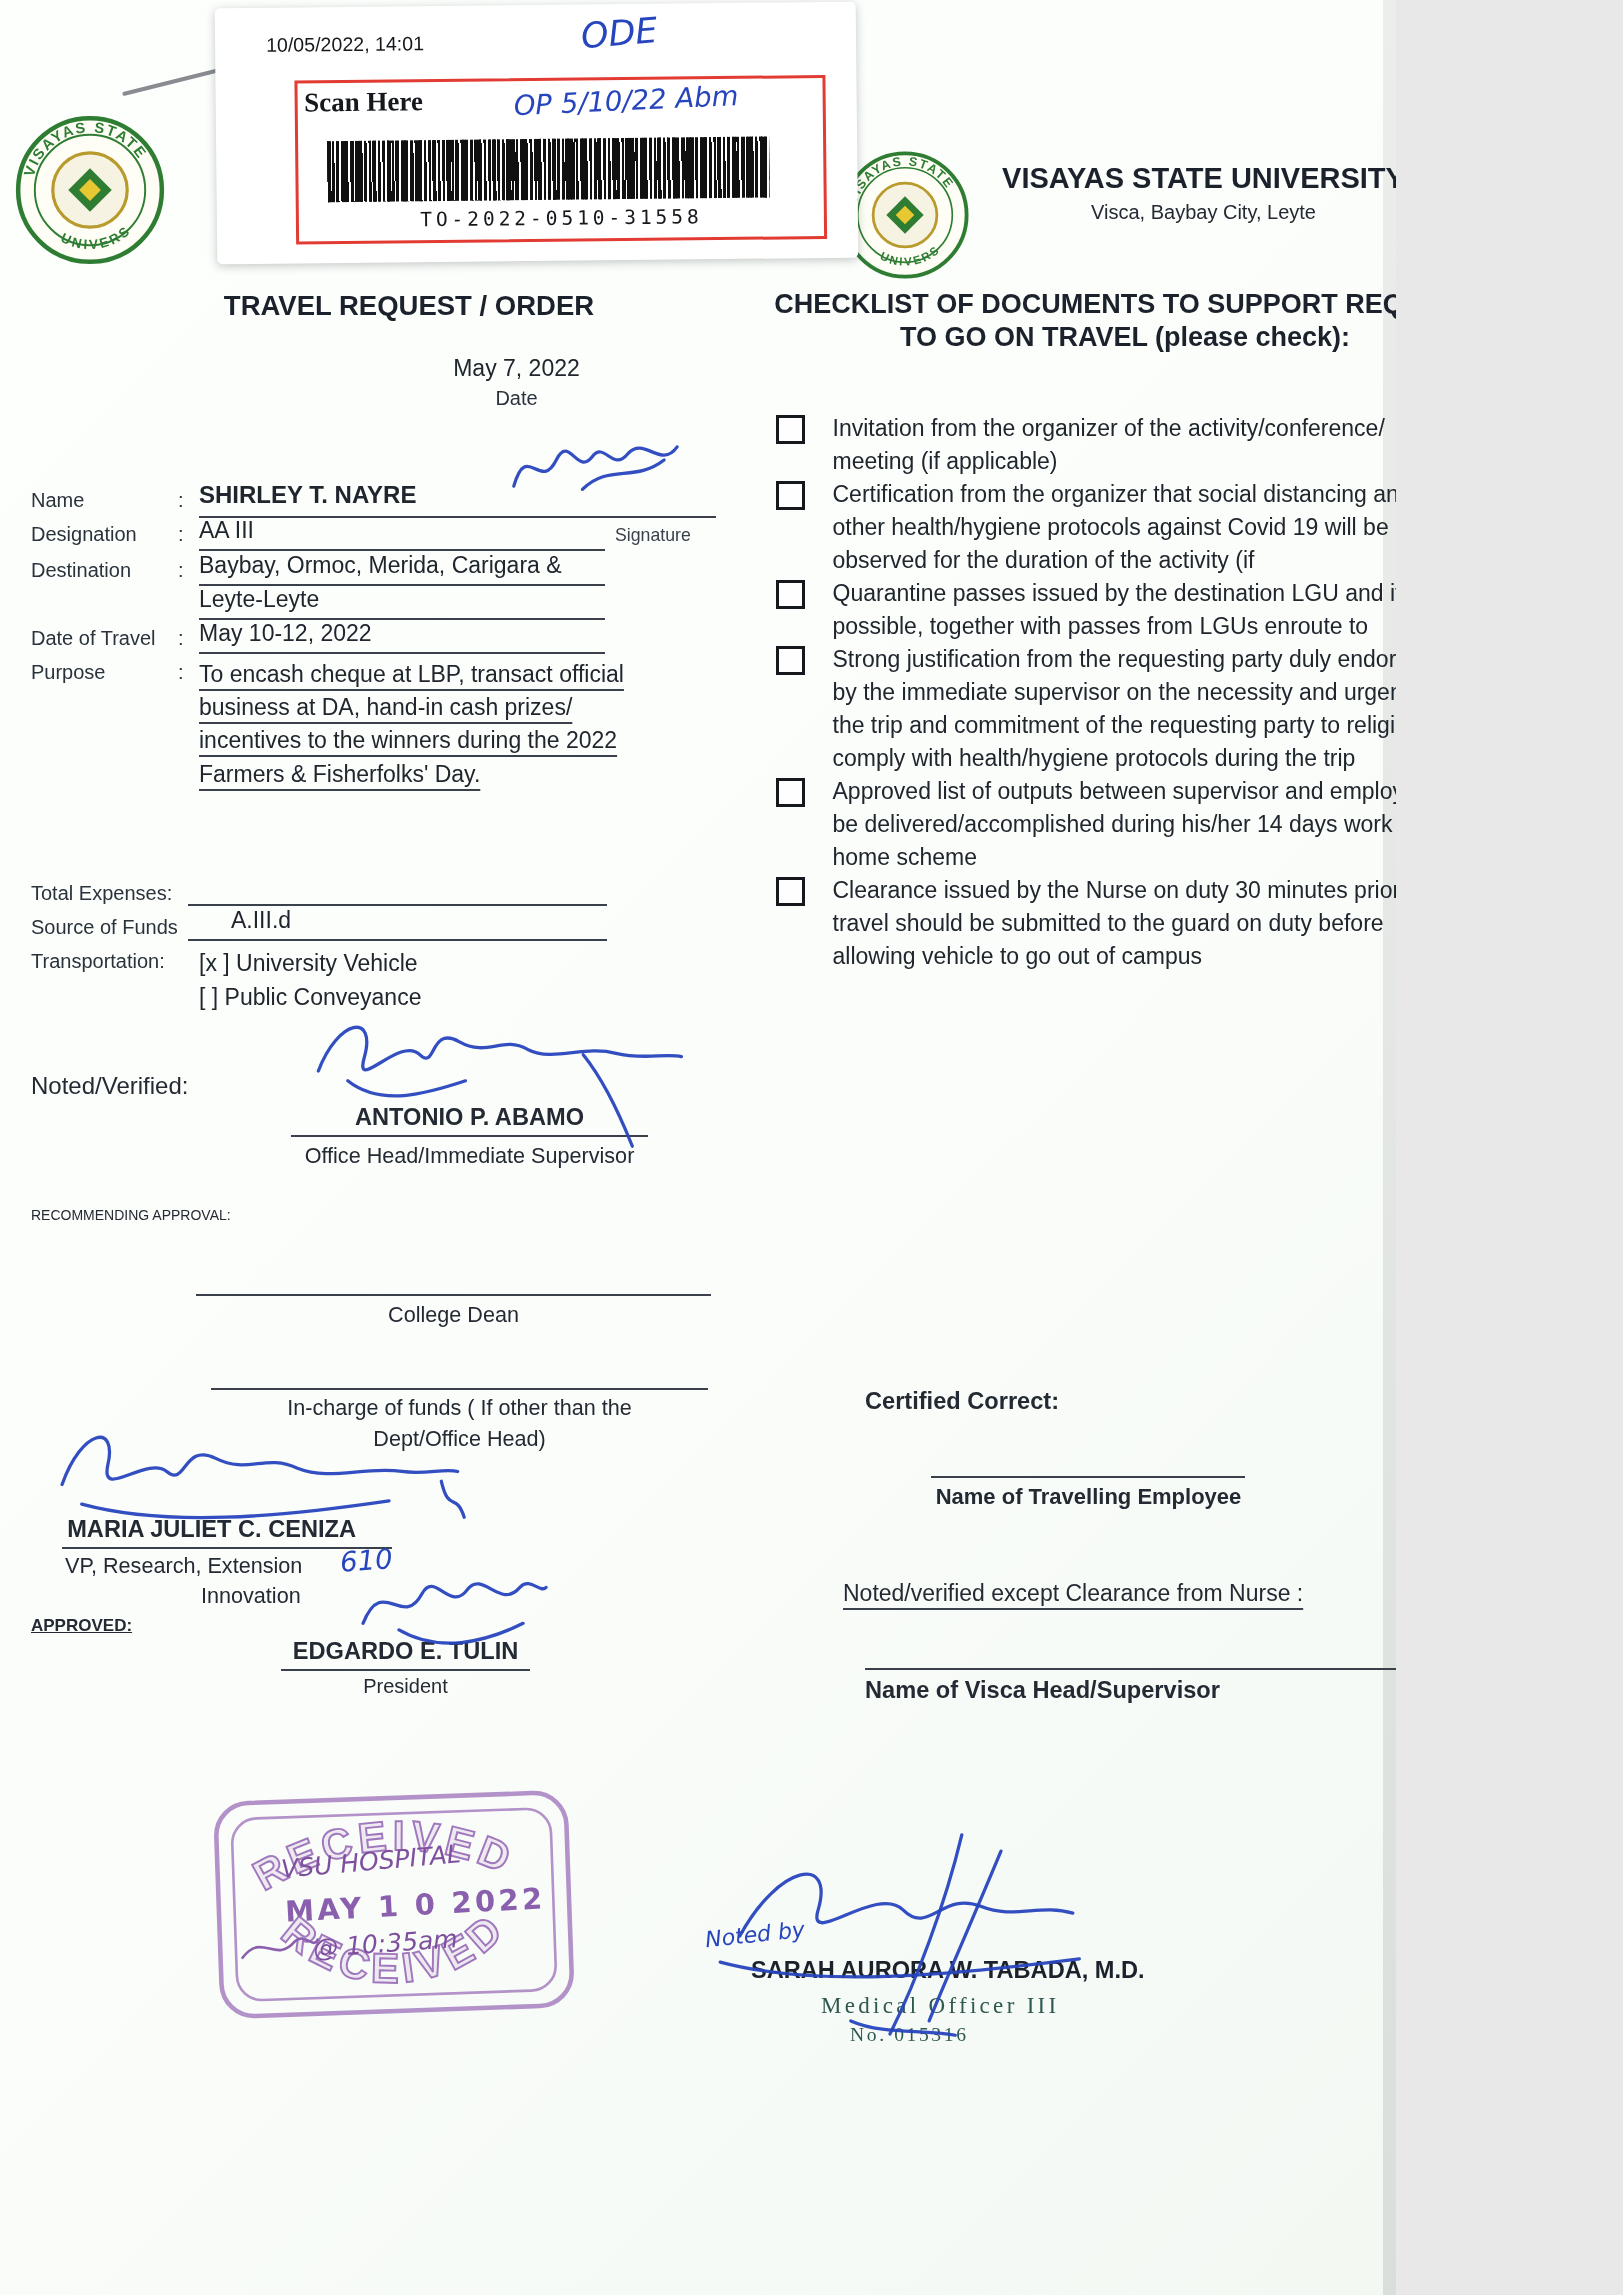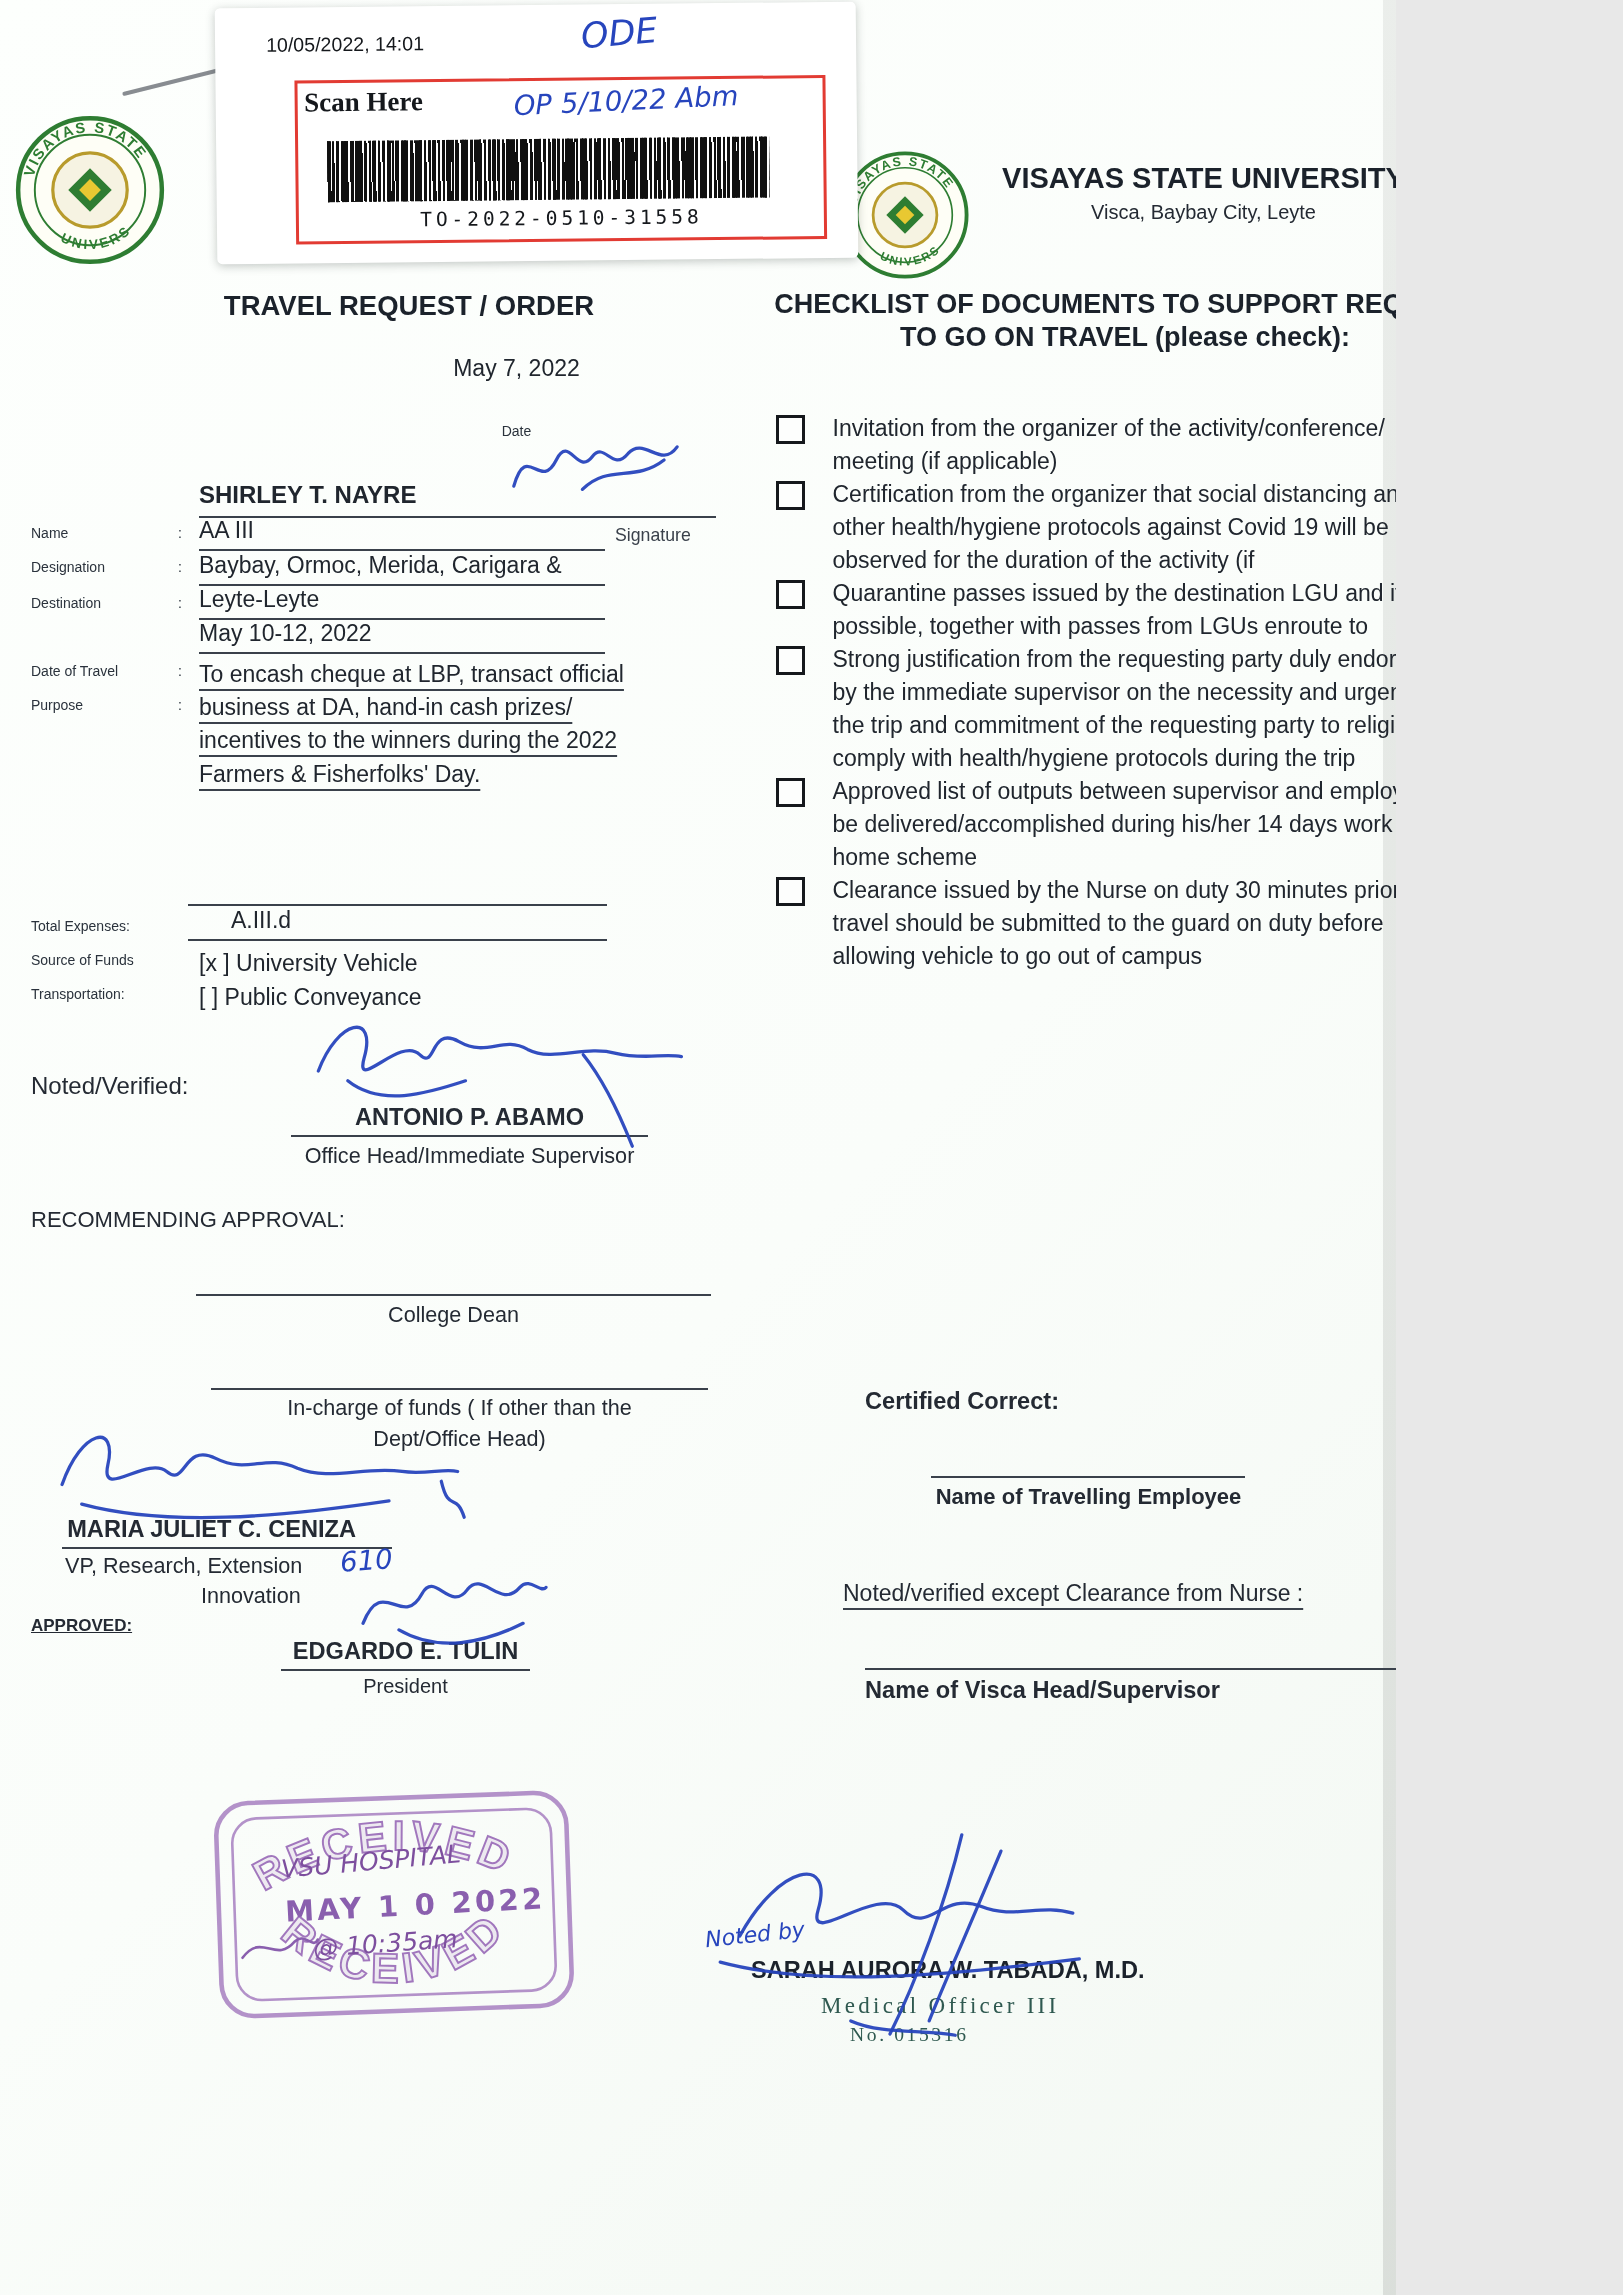--- a/index.html
+++ b/index.html
@@ -3,21 +3,21 @@
 <meta charset="utf-8">
 <style>
   * { margin:0; padding:0; box-sizing:border-box; }
   html,body { background:#e8e8e8; }
   body { font-family:"Liberation Sans", sans-serif; color:#242a33; }
   .page {
     position:relative; width:1396px; height:2295px; overflow:hidden;
     background:linear-gradient(135deg,#fdfffd 0%,#fafdfa 55%,#f3f8f3 100%);
   }
   .abs { position:absolute; }
-  .lbl { font-size:14px; color:#2a323c;margin-top:36px; }
+  .lbl { font-size:20px; color:#2a323c; }
   .val { font-size:23px; color:#20262e; }
   .b { font-weight:bold; }
   .ctr { text-align:center; }
   .uline { border-bottom:2px solid #3a414b; display:inline-block; vertical-align:bottom; }
   .uline-text { text-decoration:underline; text-decoration-thickness:2px; text-underline-offset:6.5px; text-decoration-color:#3a414b; }
   .rule { border-top:2px solid #3a414b; height:0; }
   .hand { font-family:"DejaVu Sans", sans-serif; font-style:italic; color:#2745bd; }
   .hand-purple { font-family:"DejaVu Sans", sans-serif; font-style:italic; color:#7d4f9e; }
   .serif { font-family:"Liberation Serif", serif; }
   .mono { font-family:"DejaVu Sans Mono", monospace; }
@@ -198,21 +198,21 @@
 
   <svg class="abs sig" style="left:302px; top:989px; z-index:3;" width="399" height="164" viewBox="0 0 610 250">
     <path d="M25,125 C55,45 115,35 95,105 C80,160 150,70 180,100 C205,125 195,55 240,80 C285,105 305,70 345,92 C385,112 430,85 480,98 C520,108 555,98 580,103"></path>
     <path d="M70,140 C120,180 190,160 250,140"></path>
     <path d="M430,100 C470,150 495,215 505,240"></path>
   </svg>
 
   <div class="abs ctr b" style="left:291px; top:1104px; width:357px; font-size:23.6px; border-bottom:2px solid #3a414b; padding-bottom:3.9px;">ANTONIO P. ABAMO</div>
   <div class="abs ctr" style="left:265px; top:1143px; width:409px; font-size:21.6px;">Office Head/Immediate Supervisor</div>
 
-  <div class="abs" style="left:31px; top:1207px; font-size:22px;">RECOMMENDING APPROVAL:</div>
+  <div class="abs" style="left:31px; top:1207px; font-size:14px;">RECOMMENDING APPROVAL:</div>
 
   <div class="abs rule" style="left:196px; top:1294px; width:515px;"></div>
   <div class="abs ctr" style="left:196px; top:1302px; width:515px; font-size:21.6px;">College Dean</div>
 
   <div class="abs rule" style="left:211px; top:1388px; width:497px;"></div>
   <div class="abs ctr" style="left:211px; top:1395px; width:497px; font-size:21.6px;">In-charge of  funds ( If other than the</div>
   <div class="abs ctr" style="left:211px; top:1426px; width:497px; font-size:21.6px;">Dept/Office Head)</div>
 
   <svg class="abs sig" style="left:49px; top:1406px; z-index:3;" width="425" height="144" viewBox="0 0 650 220">
     <path d="M20,120 C50,35 105,25 90,90 C78,145 150,75 180,100 C210,125 205,55 255,80 C305,105 330,72 380,95 C430,115 480,92 540,100 C575,105 605,95 625,100"></path>

